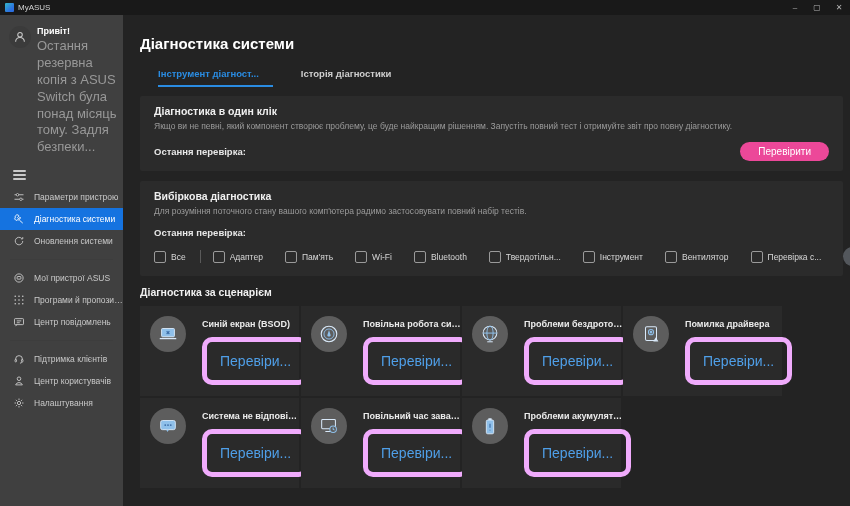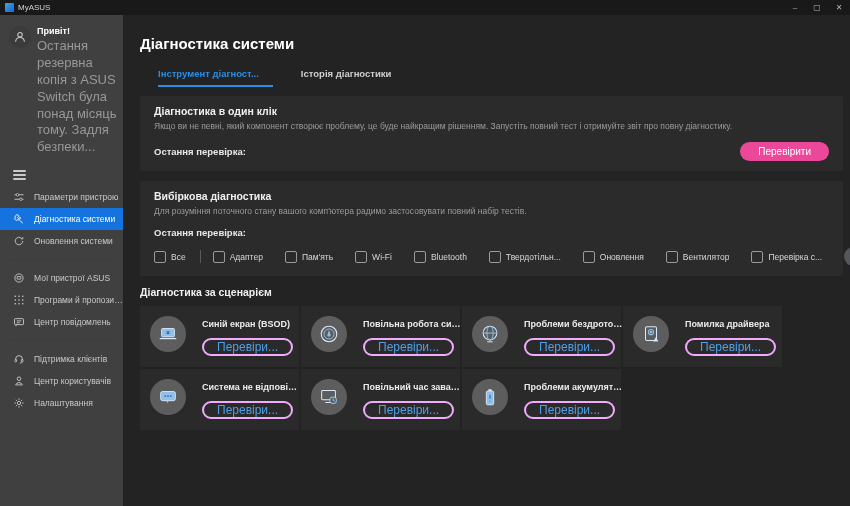--- a/index.html
+++ b/index.html
@@ -65,22 +65,22 @@
   .v-sep{width:1px;height:13px;background:#5a5a5a;margin:0 12px 0 -8px;}
 
   .section-title{font-size:10.5px;font-weight:bold;color:#f0f0f0;margin:2px 0 8px 0;}
   .sc-grid{display:grid;grid-template-columns:repeat(4,159px);gap:2px;}
   .sc-card{background:#2a2a2a;padding:10px 6px 11px 10px;display:flex;gap:16px;
            align-items:flex-start;}
   .sc-icon{width:36px;height:36px;border-radius:50%;background:#5d5d5d;flex-shrink:0;
            display:flex;align-items:center;justify-content:center;}
   .sc-label{font-size:9px;font-weight:bold;color:#ececec;margin:3px 0 8px 0;
             white-space:nowrap;overflow:hidden;text-overflow:ellipsis;max-width:100px;}
-  .sc-btn{background:transparent;border:2px solid #f0abfc;color:#4f9fe8;border-radius:10px;
-          padding:0 13px;font-size:12px;cursor:pointer;font-family:inherit;}
+  .sc-btn{background:transparent;border:5px solid #f0abfc;color:#4f9fe8;border-radius:10px;
+          padding:11px 13px;font-size:14px;cursor:pointer;font-family:inherit;}
   .sc-empty{background:transparent;}
 </style>
 </head>
 <body>
 
 <div class="window">
 
   <div class="titlebar">
     <span class="logo"></span>
     <span class="app-name">MyASUS</span>
@@ -265,21 +265,21 @@
             <span class="check-item">
               <span class="checkbox"></span>
               <span class="check-label">Bluetooth</span>
             </span>
             <span class="check-item">
               <span class="checkbox"></span>
               <span class="check-label">Твердотільн...</span>
             </span>
             <span class="check-item">
               <span class="checkbox"></span>
-              <span class="check-label">Оновлення</span>
+              <span class="check-label">Інструмент</span>
             </span>
             <span class="check-item">
               <span class="checkbox"></span>
               <span class="check-label">Вентилятор</span>
             </span>
             <span class="check-item">
               <span class="checkbox"></span>
               <span class="check-label">Перевірка с...</span>
             </span>
           </div>

